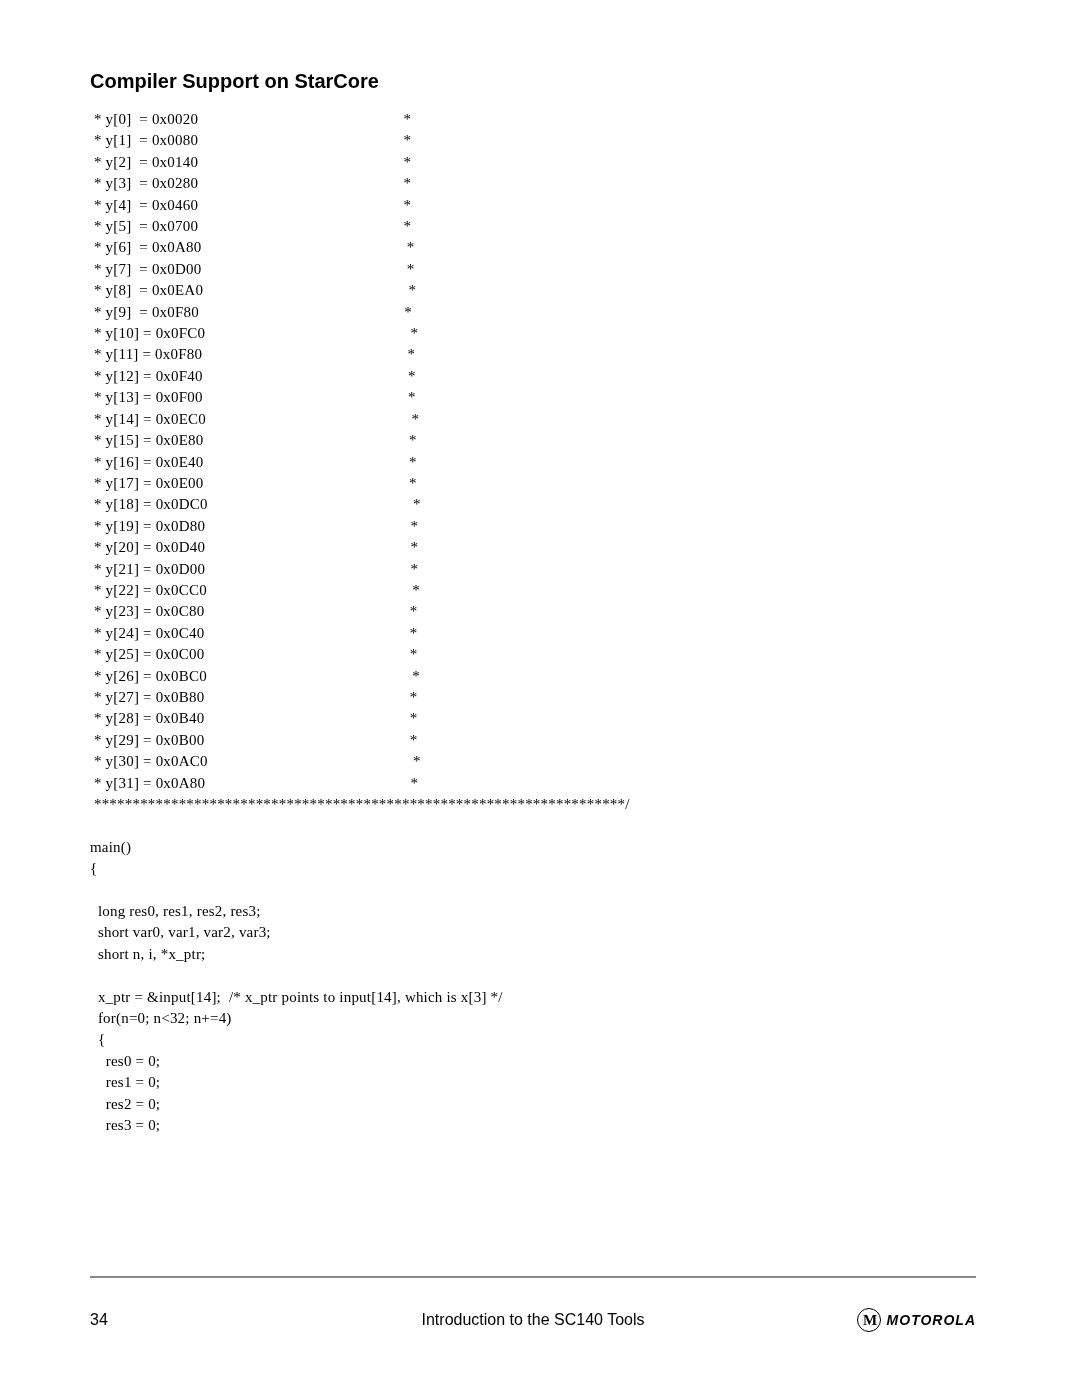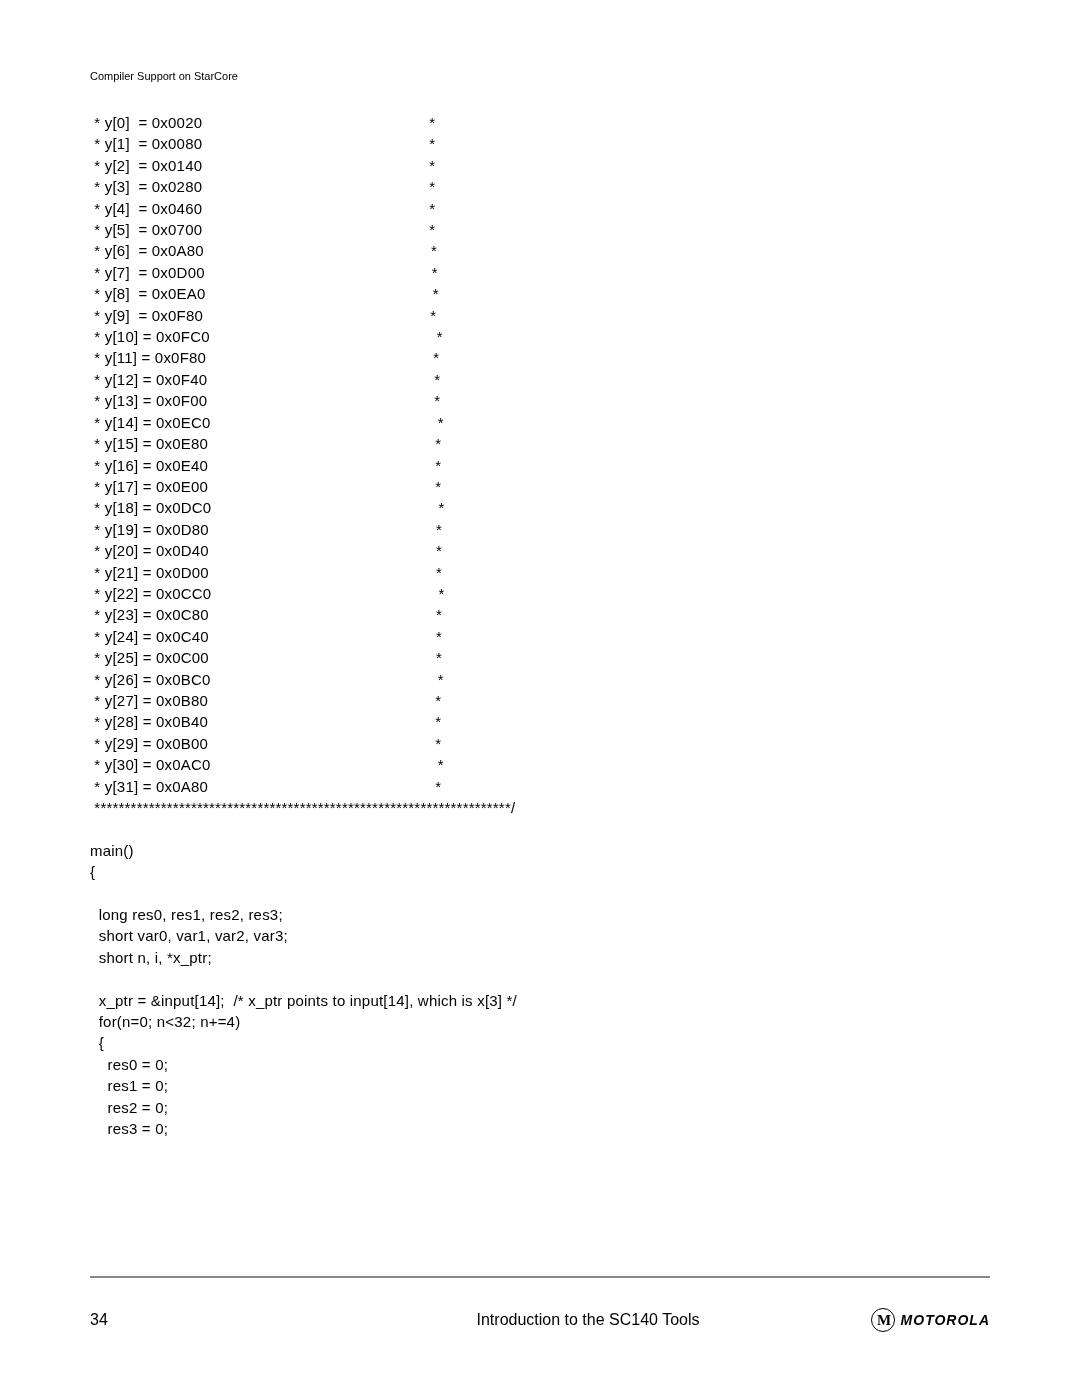--- a/index.html
+++ b/index.html
@@ -11,58 +11,57 @@
       width: 1080px;
       height: 1397px;
       background: #fff;
       font-family: Arial, Helvetica, sans-serif;
       position: relative;
     }
     .page {
       padding: 70px 90px 0 90px;
     }
     .header-title {
-      font-weight: normal;
-      font-size: 11px;
-      margin-bottom: 30px;
+      font-weight: bold;
+      font-size: 20px;
+      margin-bottom: 16px;
       color: #000;
     }
     .code-block {
-      font-family: Liberation Sans, sans-serif;
+      font-family: Liberation Serif, serif;
       font-size: 15px;
       line-height: 21.4px;
       white-space: pre;
       color: #000;
       letter-spacing: 0.2px;
     }
     .footer {
       position: absolute;
       bottom: 65px;
       left: 90px;
-      right: 90px;
+      right: 104px;
     }
     .footer-line {
       border-top: 2px solid #888;
       margin-bottom: 30px;
     }
     .footer-content {
       display: flex;
       justify-content: space-between;
       align-items: center;
       font-size: 16px;
     }
     .page-num {
       font-size: 16px;
     }
     .footer-center {
       position: absolute;
       left: 50%;
       transform: translateX(-50%);
       font-size: 16px;
-      margin-left: 48px;
     }
     .logo {
       display: flex;
       align-items: center;
       gap: 6px;
     }
     .logo-circle {
       width: 24px;
       height: 24px;
       border: 1.5px solid #000;

